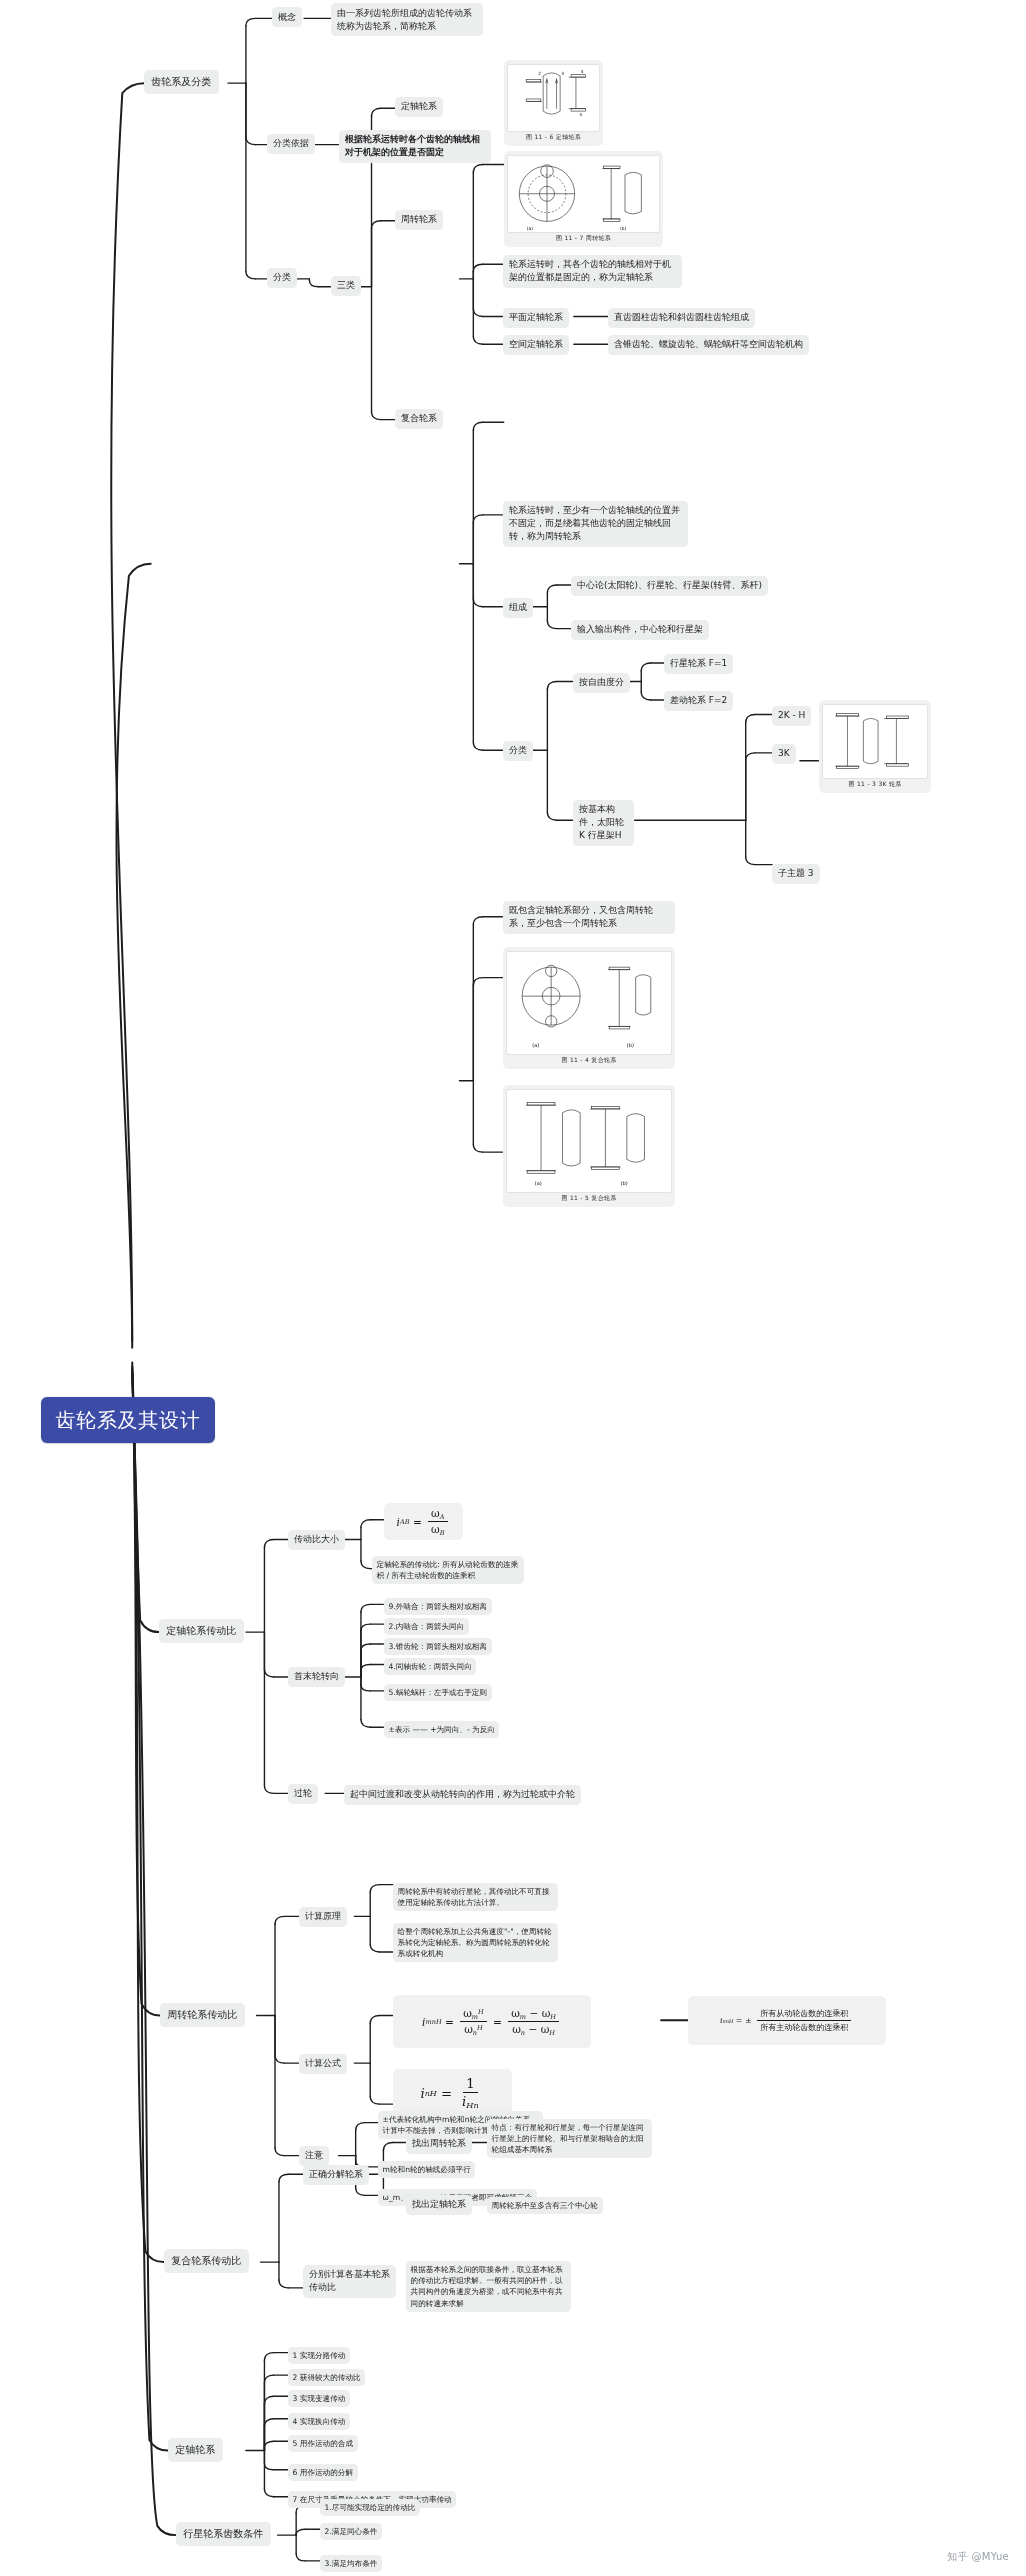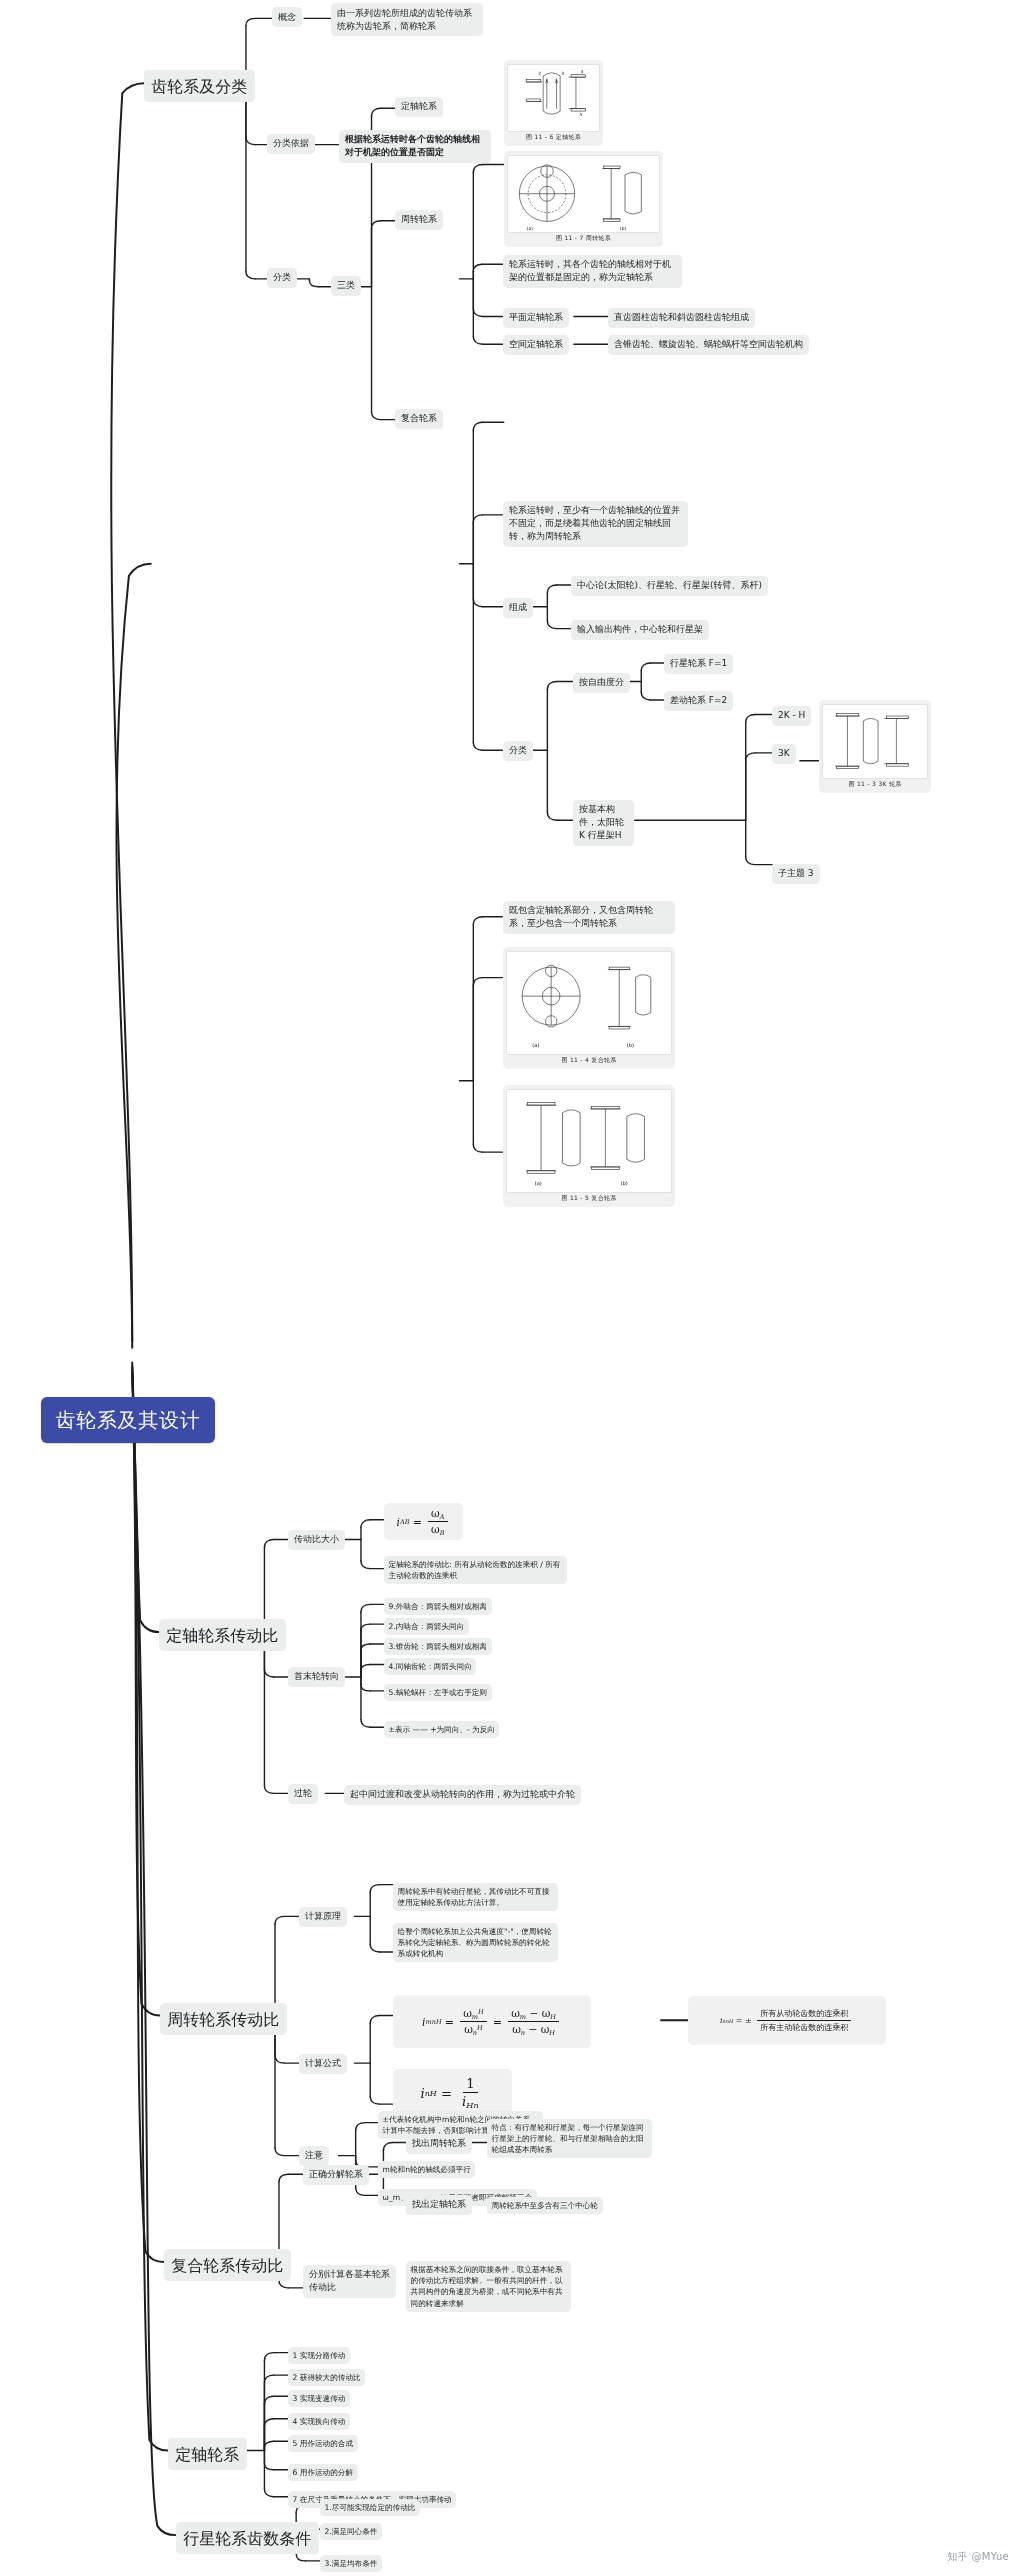--- a/index.html
+++ b/index.html
@@ -18,21 +18,21 @@
   .root{
     background:#3c4ba6;color:#ffffff;border-radius:6px;
     font-size:20px;line-height:1.25;letter-spacing:0.7px;
     padding:10.6px 14.5px;white-space:nowrap;
     box-shadow:0 0.7px 1.3px rgba(0,0,0,.18);
   }
   .pill{
     background:#eceded;color:#222326;border-radius:4.6px;
     font-size:9px;line-height:1.45;padding:3.3px 6px;
   }
-  .pill.lvl1{font-size:16px;padding:4.6px 7.3px;}
+  .pill.lvl1{font-size:10px;padding:4.6px 7.3px;}
   .pill.small{font-size:7.6px;padding:2.6px 4.6px;line-height:1.5;}
   .pill.wrap{white-space:normal;}
   .pill.nowrap{white-space:nowrap;}
 
   .figbox{
     background:#f1f1f1;border-radius:5.3px;padding:4px;
     display:flex;flex-direction:column;align-items:center;justify-content:center;
   }
   .figinner{background:#ffffff;border:0.7px solid #e2e2e2;border-radius:2px;
             width:100%;height:100%;position:relative;overflow:hidden;}
@@ -479,21 +479,21 @@
 
   <div class="node formula" style="left:384px;top:1503px;width:79px;height:37px;">
     <span class="it">i</span>
       <sub>AB</sub>
       <span>&nbsp;=&nbsp;</span>
     <span class="frac">
         <span class="num">ω<sub>A</sub></span>
         <span class="den">ω<sub>B</sub></span>
       </span>
   </div>
-  <div class="node pill wrap small" style="left:384px;top:1556px;width:183px;">定轴轮系的传动比: 所有从动轮齿数的连乘积 / 所有主动轮齿数的连乘积</div>
+  <div class="node pill wrap small" style="left:372px;top:1556px;width:152px;">定轴轮系的传动比: 所有从动轮齿数的连乘积 / 所有主动轮齿数的连乘积</div>
 
   <div class="node pill nowrap" style="left:288px;top:1667px;">首末轮转向</div>
   <div class="node pill nowrap small" style="left:384px;top:1598px;">9.外啮合：两箭头相对或相离</div>
   <div class="node pill nowrap small" style="left:384px;top:1618px;">2.内啮合：两箭头同向</div>
   <div class="node pill nowrap small" style="left:384px;top:1638px;">3.锥齿轮：两箭头相对或相离</div>
   <div class="node pill nowrap small" style="left:384px;top:1658px;">4.同轴齿轮：两箭头同向</div>
   <div class="node pill nowrap small" style="left:384px;top:1684px;">5.蜗轮蜗杆：左手或右手定则</div>
   <div class="node pill nowrap small" style="left:384px;top:1721px;">±表示 —— +为同向、- 为反向</div>
 
   <div class="node pill nowrap" style="left:288px;top:1784px;">过轮</div>

